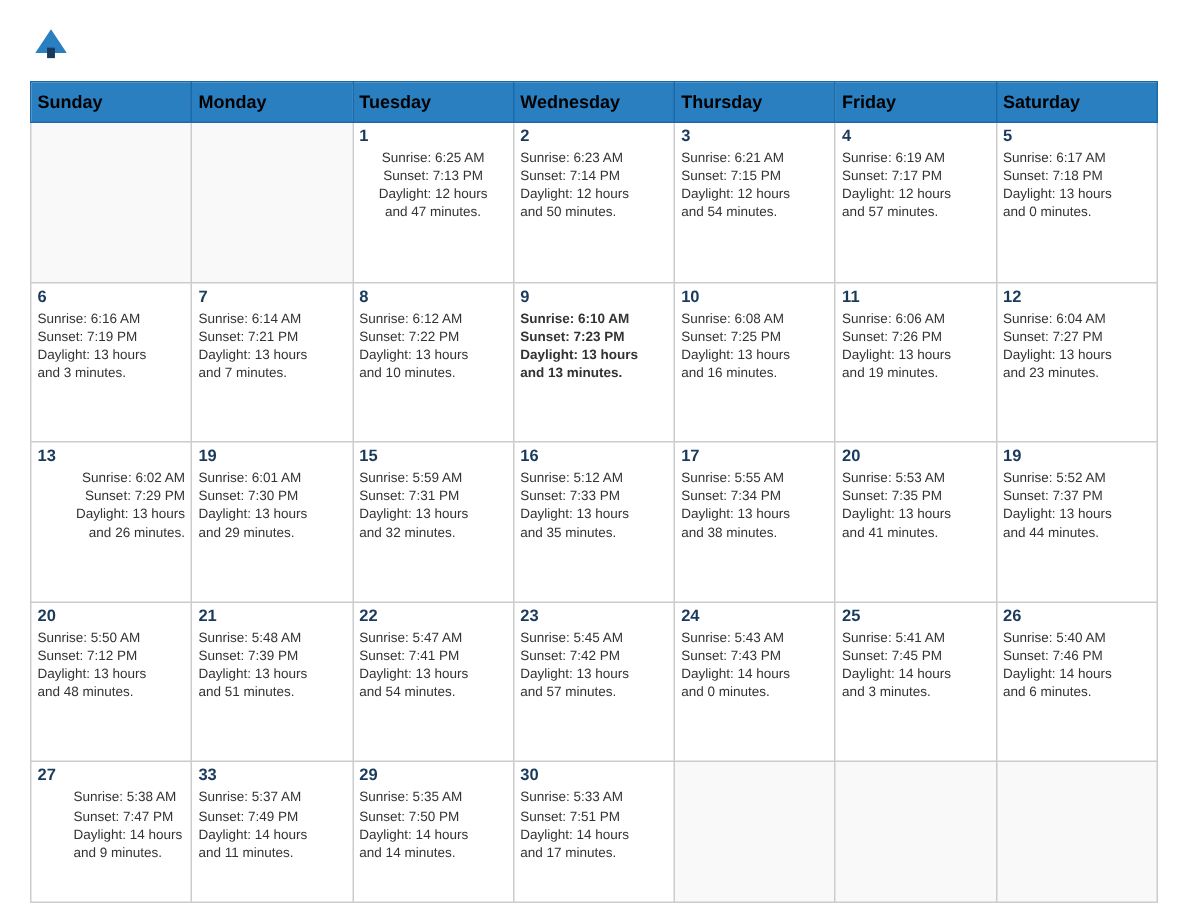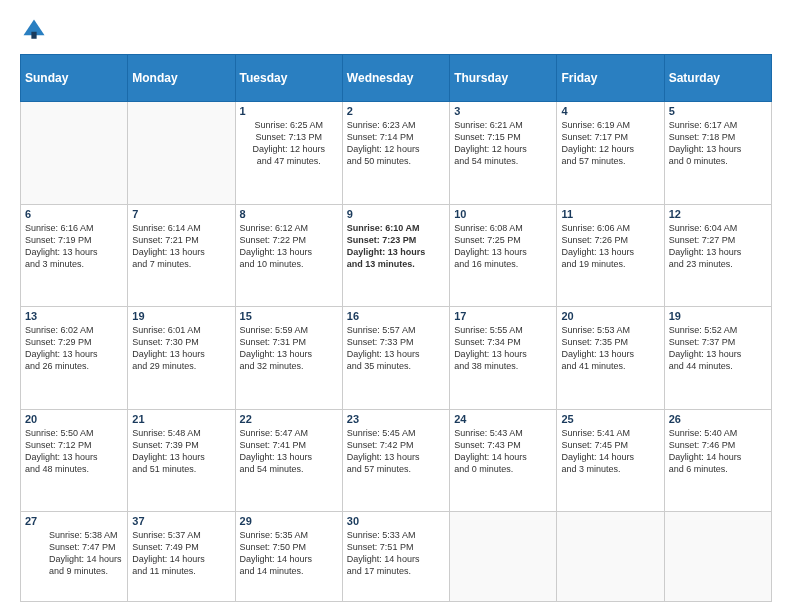--- a/index.html
+++ b/index.html
@@ -62,24 +62,24 @@
     }
     .calendar {
       flex: 1;
       border: 1px solid #ccc;
       border-collapse: collapse;
       width: 100%;
       table-layout: fixed;
     }
     .calendar th {
       background: #2a7fc1;
-      color: #ffffff;
+      color: #000000;
       font-size: 12px;
       font-weight: bold;
-      padding: 16px 4px;
+      padding: 6px 4px;
       text-align: left;
       border: 1px solid #1a6aaa;
     }
     .calendar td {
       border: 1px solid #ccc;
       vertical-align: top;
       padding: 3px 4px;
       font-size: 9.5px;
       color: #333;
       background: #fff;
@@ -224,42 +224,42 @@
             <span class="day-num">12</span>
             <div class="cell-text" style="white-space: pre-line;">Sunrise: 6:04 AM
 Sunset: 7:27 PM
 Daylight: 13 hours
 and 23 minutes.</div>
           </td>
         </tr>
         <tr>
           <td>
             <span class="day-num">13</span>
-            <div class="cell-text" style="white-space: pre-line;">Sunrise: 6:02 AM
+            <div class="cell-text" style="white-space: pre-line; text-align: right;">Sunrise: 6:02 AM
 Sunset: 7:29 PM
 Daylight: 13 hours
 and 26 minutes.</div>
           </td>
           <td>
             <span class="day-num">19</span>
             <div class="cell-text" style="white-space: pre-line;">Sunrise: 6:01 AM
 Sunset: 7:30 PM
 Daylight: 13 hours
 and 29 minutes.</div>
           </td>
           <td>
             <span class="day-num">15</span>
             <div class="cell-text" style="white-space: pre-line;">Sunrise: 5:59 AM
 Sunset: 7:31 PM
 Daylight: 13 hours
 and 32 minutes.</div>
           </td>
           <td>
             <span class="day-num">16</span>
-            <div class="cell-text" style="white-space: pre-line;">Sunrise: 5:57 AM
+            <div class="cell-text" style="white-space: pre-line;">Sunrise: 5:12 AM
 Sunset: 7:33 PM
 Daylight: 13 hours
 and 35 minutes.</div>
           </td>
           <td>
             <span class="day-num">17</span>
             <div class="cell-text" style="white-space: pre-line;">Sunrise: 5:55 AM
 Sunset: 7:34 PM
 Daylight: 13 hours
 and 38 minutes.</div>
@@ -332,21 +332,21 @@
         </tr>
         <tr>
           <td>
             <span class="day-num">27</span>
             <div class="cell-text" style="white-space: pre-line; margin-left: 24px;">Sunrise: 5:38 AM
 Sunset: 7:47 PM
 Daylight: 14 hours
 and 9 minutes.</div>
           </td>
           <td>
-            <span class="day-num">37</span>
+            <span class="day-num">33</span>
             <div class="cell-text" style="white-space: pre-line;">Sunrise: 5:37 AM
 Sunset: 7:49 PM
 Daylight: 14 hours
 and 11 minutes.</div>
           </td>
           <td>
             <span class="day-num">29</span>
             <div class="cell-text" style="white-space: pre-line;">Sunrise: 5:35 AM
 Sunset: 7:50 PM
 Daylight: 14 hours

